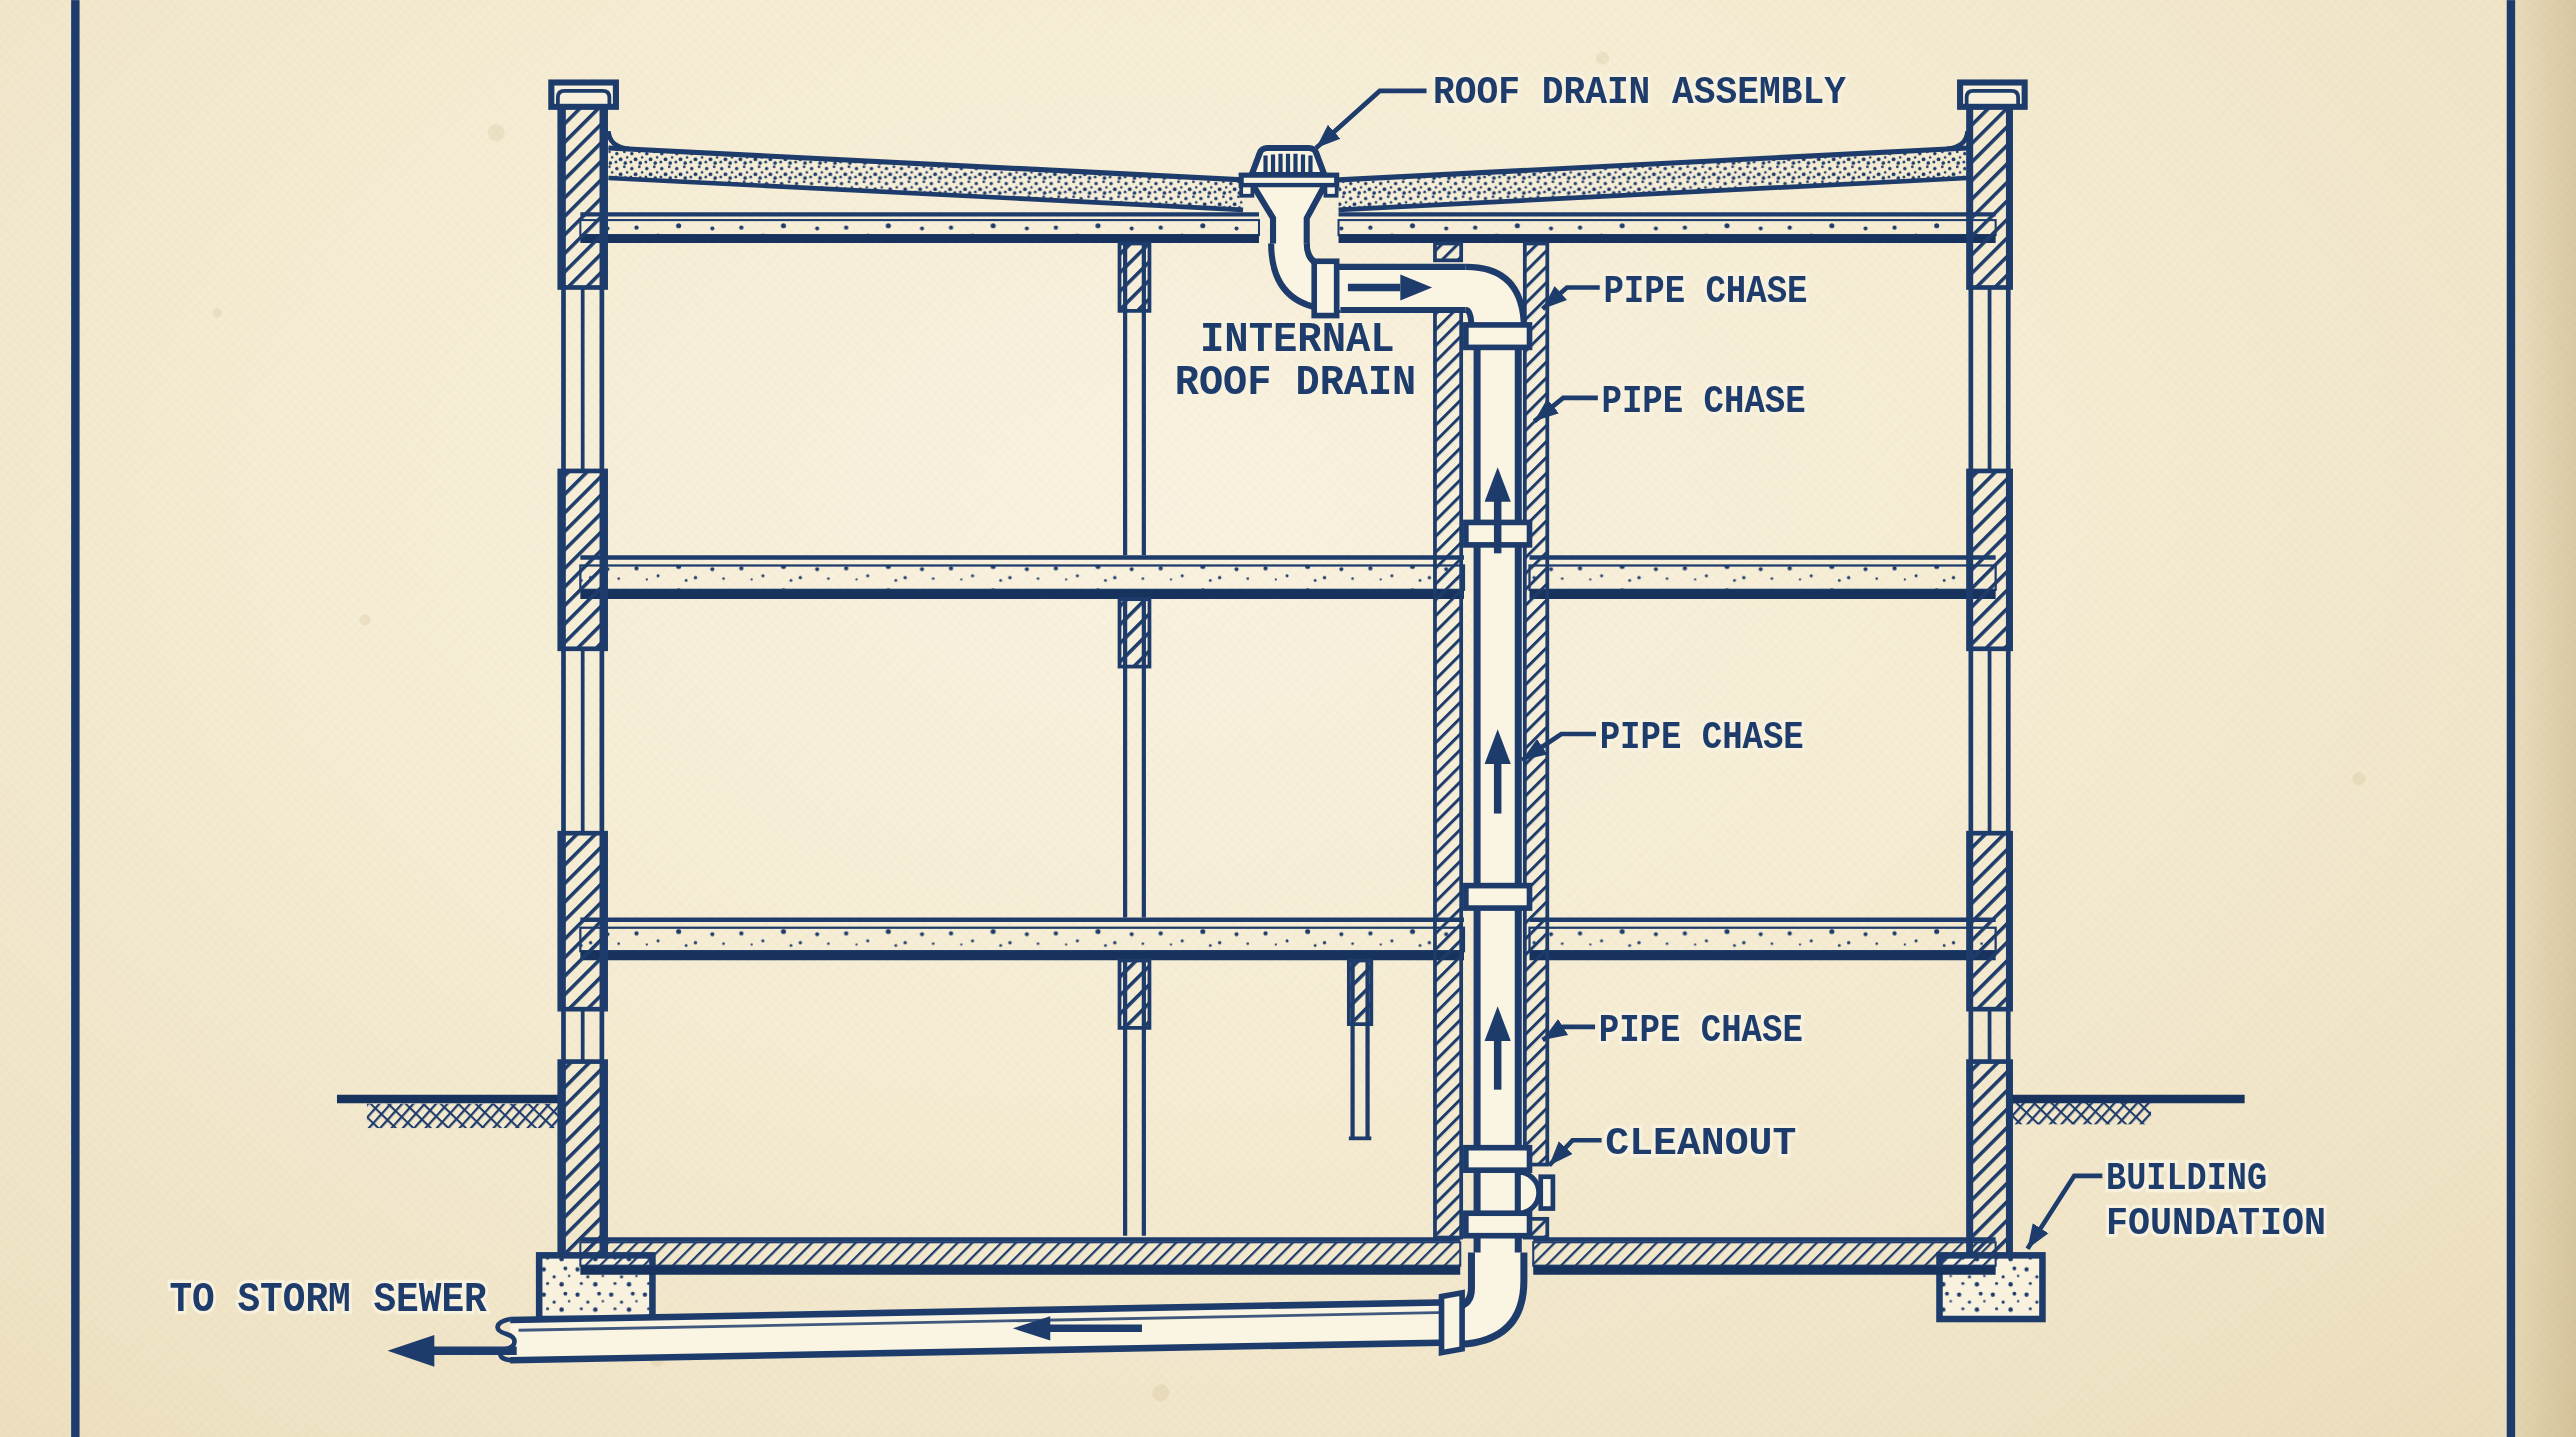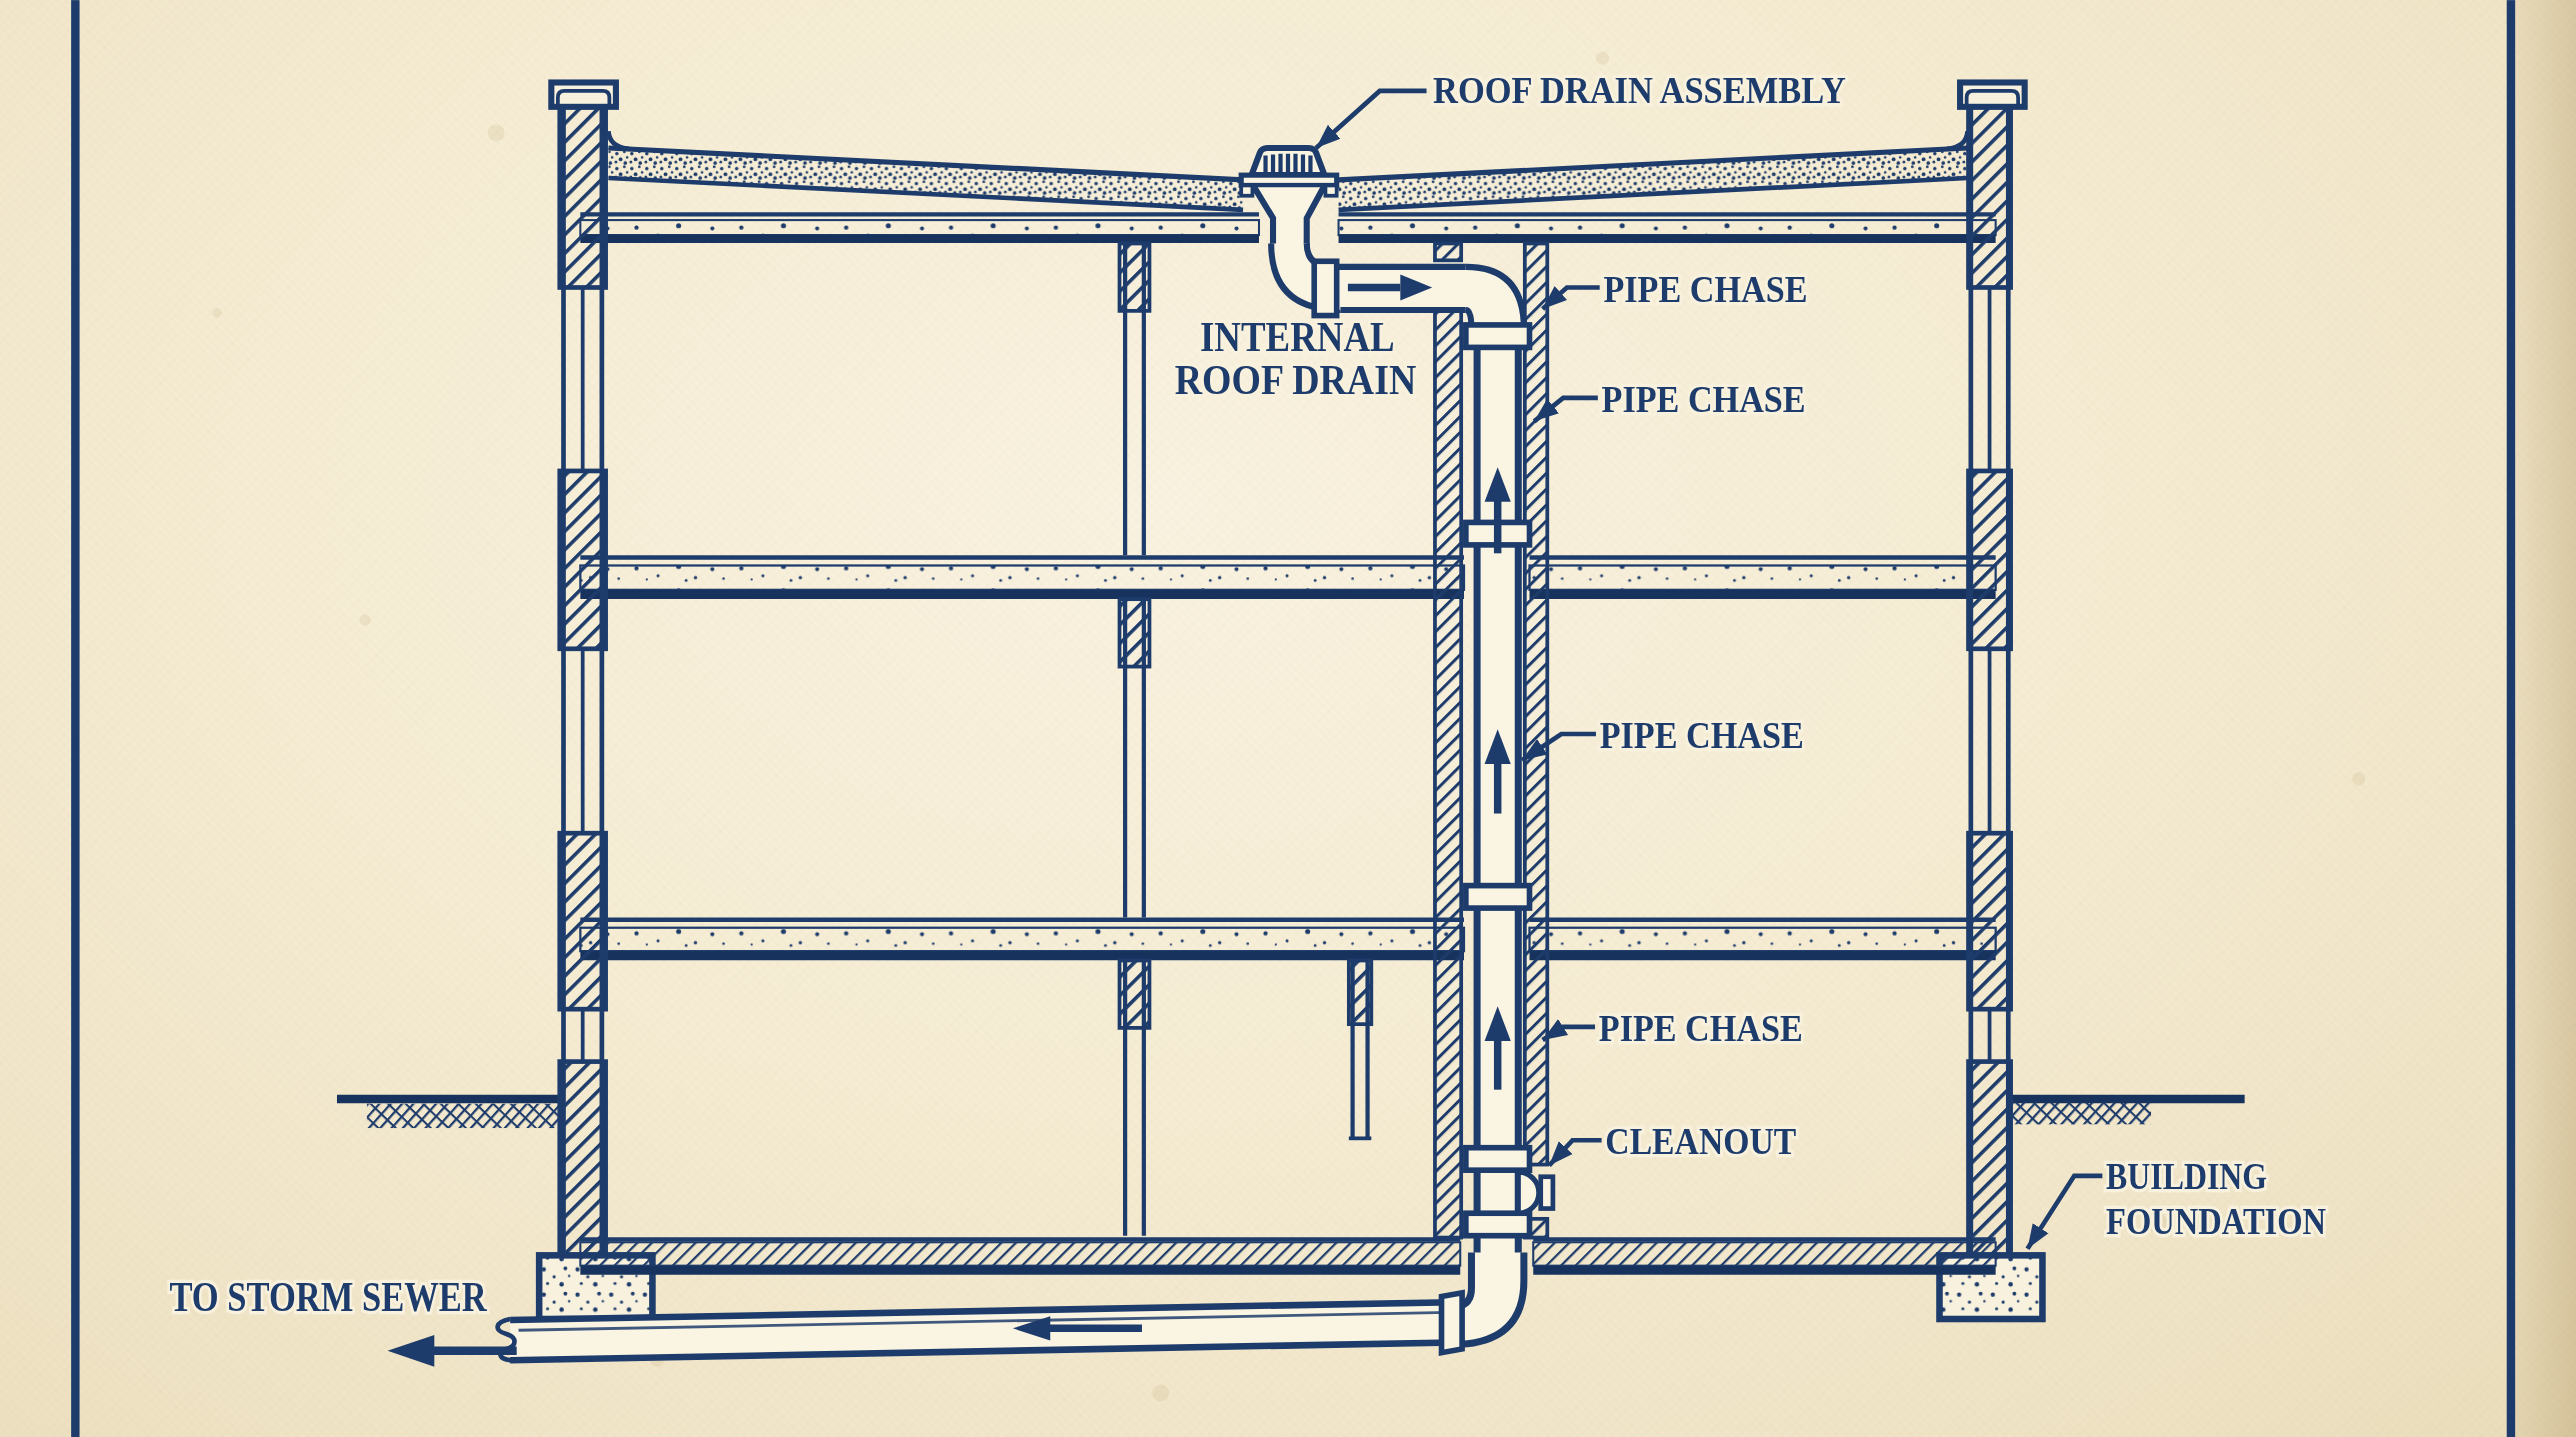--- a/index.html
+++ b/index.html
@@ -1,20 +1,20 @@
 <!DOCTYPE html>
 <html style="font-size:15px"><head>
 <meta charset="utf-8">
 <style>
   html,body{margin:0;padding:0;background:#e9dcba;}
   .stage{
     position:relative;width:2576px;height:1438px;overflow:hidden;
     background:
       radial-gradient(ellipse at 45% 35%, #f9f2e0 0%, #f5ecd3 45%, #efe3c5 82%, #e9dcba 100%);
-    font-family:Liberation Serif, serif;
+    font-family:Liberation Mono, monospace;
   }
   .stage::before{ 
     content:"";position:absolute;inset:0;pointer-events:none;opacity:.5;
     background:
       repeating-linear-gradient(45deg, rgba(160,130,80,.035) 0 1.9px, transparent 1.9px 6.6px),
       repeating-linear-gradient(-45deg, rgba(160,130,80,.03) 0 1.9px, transparent 1.9px 7.5px);
   }
   .right-margin-age{
     position:absolute;top:0;height:100%;left:2515px;width:61px;pointer-events:none;
     background:linear-gradient(to right, rgba(170,140,80,.10), rgba(150,120,60,.26));

